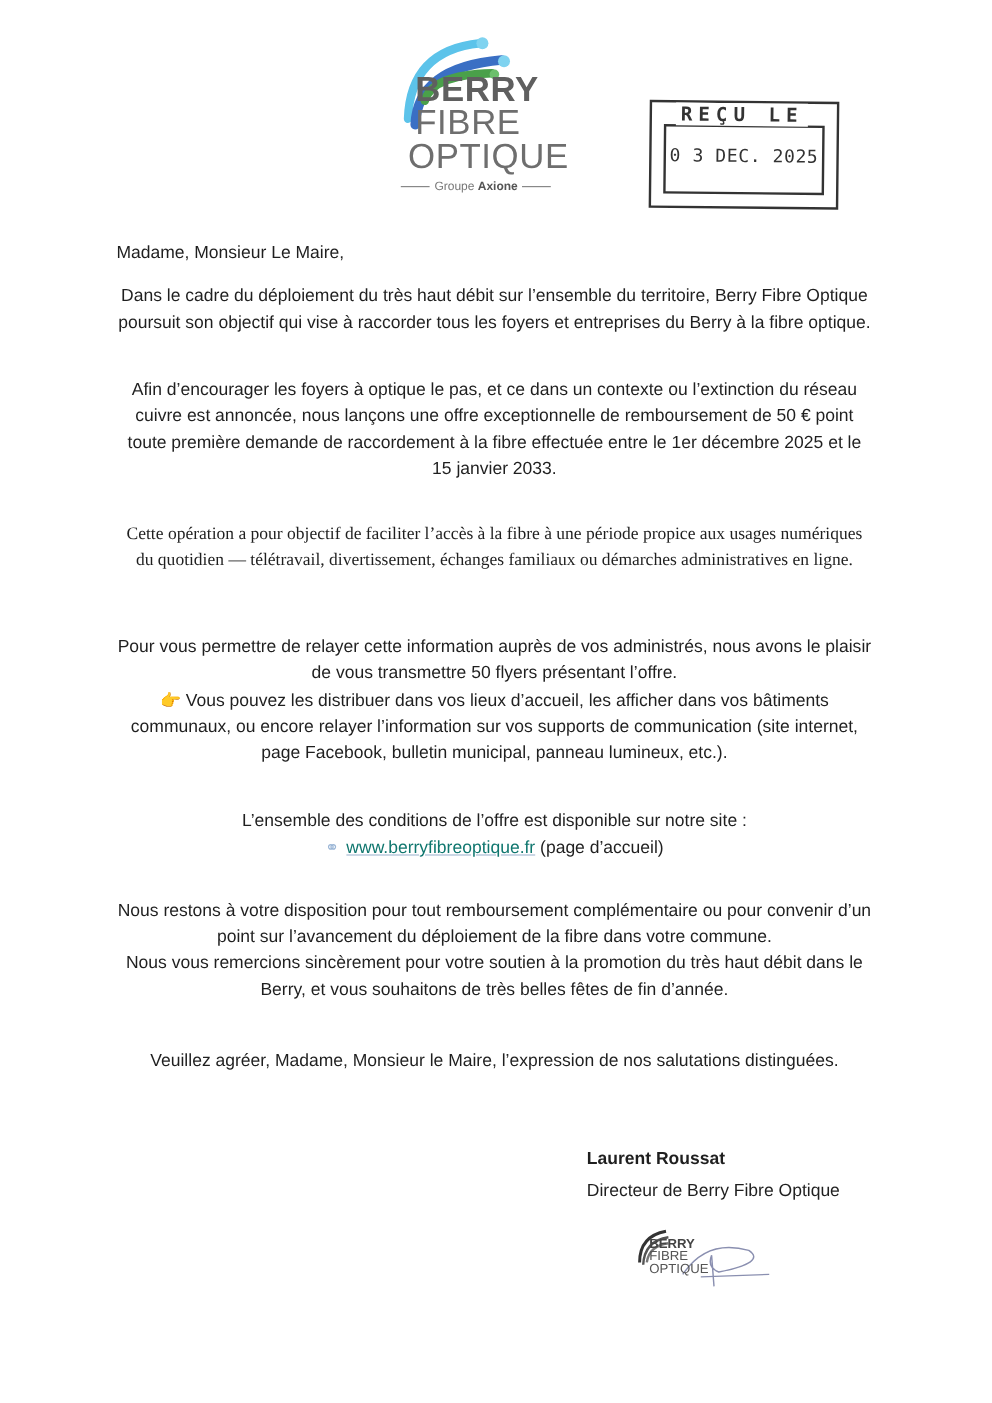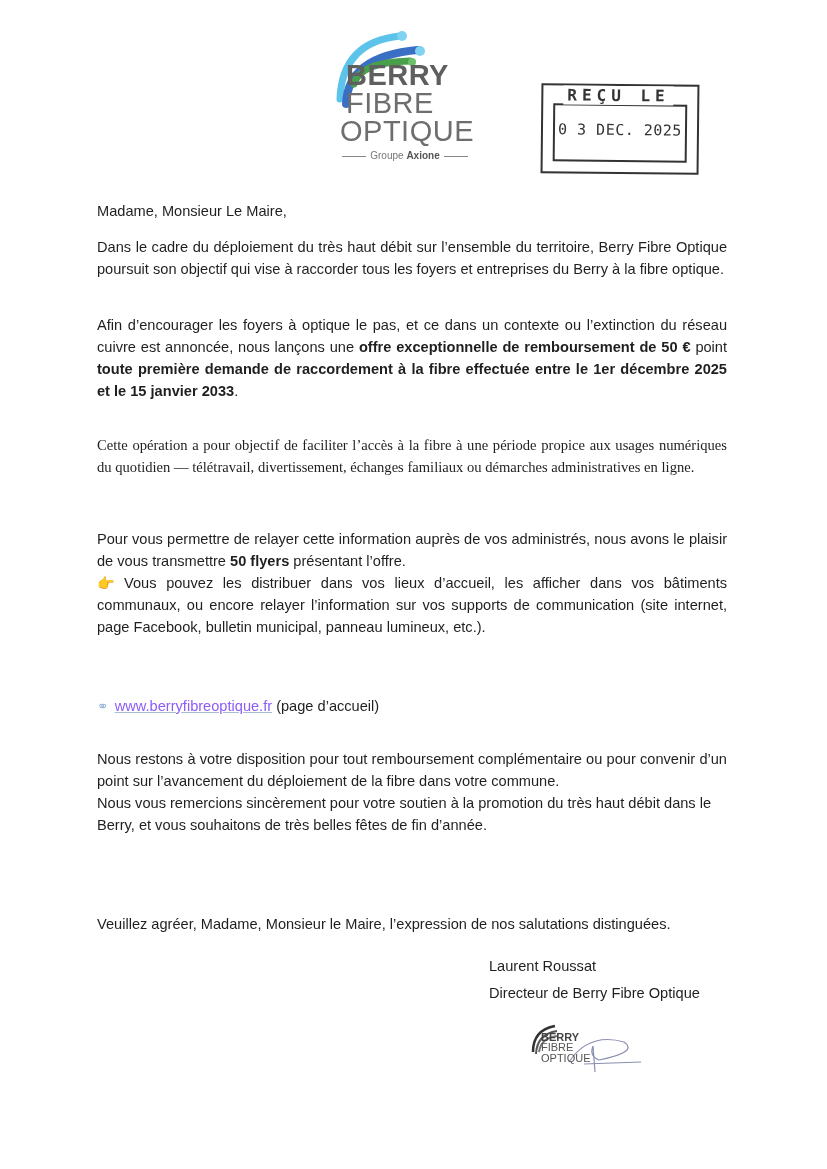--- a/index.html
+++ b/index.html
@@ -8,21 +8,21 @@
     font-family: "Liberation Sans", "DejaVu Sans", sans-serif;
     color: #1f1f1f;
   }
   .logo { position: absolute; left: 330px; top: 24px; width: 160px; height: 140px; }
   .logo svg { position: absolute; left: 0; top: 0; }
   .logo-text { position: absolute; left: 10px; top: 38px; color: #6e6e6e; line-height: 0.96; }
   .logo-line { font-size: 29px; letter-spacing: 0.5px; display: block; }
   .logo-line.berry { font-weight: bold; color: #5f5f5f; margin-left: 6px; }
   .logo-line.fibre { margin-left: 6px; }
   .logo-group {
-    position: absolute; left: 0; top: 126px; width: 150px; text-align: center;
+    position: absolute; left: 0; top: 126px; width: 150px; text-align: left;
     font-size: 10px; color: #777;
   }
   .logo-group .dash { display: inline-block; width: 24px; border-top: 1px solid #888; vertical-align: middle; margin: 0 4px; }
   .logo-group b { color: #555; }
 
   .stamp {
     position: absolute; left: 541px; top: 84px; width: 154px; height: 86px;
     border: 2px solid #333; transform: rotate(0.6deg); color: #333;
   }
   .stamp-title {
@@ -32,37 +32,37 @@
   .stamp-inner {
     position: absolute; left: 10px; top: 18px; width: 130px; height: 54px;
     border: 2px solid #333;
   }
   .stamp-date {
     position: absolute; left: 0; right: 0; top: 15px; text-align: center;
     font-family: "DejaVu Sans Mono", monospace; font-size: 15px; letter-spacing: 0.5px;
   }
 
   .letter { position: absolute; left: 97px; top: 200px; width: 630px; font-size: 14.6px; line-height: 22px; }
-  .letter p { margin: 0; }
+  .letter p { margin: 0; text-align: center; }
   .p-greet { position: absolute; top: 0; }
   .p1 { position: absolute; top: 36px; text-align: justify; width: 630px; }
   .p2 { position: absolute; top: 114px; text-align: justify; width: 630px; }
   .p3 { position: absolute; top: 234px; text-align: justify; width: 630px; font-family: Liberation Serif, serif; }
   .p4 { position: absolute; top: 328px; text-align: justify; width: 630px; }
   .p5 { position: absolute; top: 473px; width: 630px; }
   .p6 { position: absolute; top: 548px; text-align: justify; width: 630px; }
   .p7 { position: absolute; top: 592px; width: 630px; }
-  .p8 { position: absolute; top: 713px; width: 630px; }
-  .letter b { font-weight: bold; }
+  .p8 { position: absolute; top: 673px; width: 630px; }
+  .letter b { font-weight: normal; }
   .pointer { font-size: 14px; margin-right: 4px; }
   .globe { color: #9bb6d6; margin-right: 6px; font-size: 14px; }
-  .link { color: #8b5cf6; text-decoration: underline; text-decoration-color: #a9bdd4; }
+  .link { color: #0f766e; text-decoration: underline; text-decoration-color: #a9bdd4; }
 
   .signature { position: absolute; left: 489px; top: 958px; font-size: 14.6px; }
-  .sig-name { font-weight: normal; display: block; }
+  .sig-name { font-weight: bold; display: block; }
   .sig-title { display: block; margin-top: 11px; }
   .sig-logo { position: absolute; left: 529px; top: 1022px; width: 120px; height: 52px; }
   .sig-logo-text { position: absolute; left: 12px; top: 10px; font-size: 11px; line-height: 0.95; color: #555; }
   .sig-logo-text .b { font-weight: bold; color: #444; }
 </style>
 </head>
 <body>
 
 <div class="logo">
   <svg width="160" height="140" viewBox="0 0 160 140">
@@ -89,21 +89,21 @@
   </div>
   <div class="stamp-title">REÇU LE</div>
 </div>
 
 <div class="letter">
   <p class="p-greet">Madame, Monsieur Le Maire,</p>
   <p class="p1">Dans le cadre du déploiement du très haut débit sur l’ensemble du territoire, Berry Fibre Optique poursuit son objectif qui vise à raccorder tous les foyers et entreprises du Berry à la fibre optique.</p>
   <p class="p2"><span>Afin d’encourager les foyers à optique le pas, et ce dans un contexte ou l’extinction du réseau cuivre est annoncée, nous lançons une </span><b>offre exceptionnelle de remboursement de 50 €</b><span> point </span><b>toute première demande de raccordement à la fibre effectuée entre le 1er décembre 2025 et le 15 janvier 2033</b><span>.</span></p>
   <p class="p3">Cette opération a pour objectif de faciliter l’accès à la fibre à une période propice aux usages numériques du quotidien — télétravail, divertissement, échanges familiaux ou démarches administratives en ligne.</p>
   <p class="p4"><span>Pour vous permettre de relayer cette information auprès de vos administrés, nous avons le plaisir de vous transmettre </span><b>50 flyers</b><span> présentant l’offre.</span><br><span class="pointer">👉</span><span>Vous pouvez les distribuer dans vos lieux d’accueil, les afficher dans vos bâtiments communaux, ou encore relayer l’information sur vos supports de communication (site internet, page Facebook, bulletin municipal, panneau lumineux, etc.).</span></p>
-  <p class="p5"><br><span class="globe">⚭</span><a class="link">www.berryfibreoptique.fr</a><span> (page d’accueil)</span></p>
+  <p class="p5"><span>L’ensemble des conditions de l’offre est disponible sur notre site :</span><br><span class="globe">⚭</span><a class="link">www.berryfibreoptique.fr</a><span> (page d’accueil)</span></p>
   <p class="p6">Nous restons à votre disposition pour tout remboursement complémentaire ou pour convenir d’un point sur l’avancement du déploiement de la fibre dans votre commune.</p>
   <p class="p7">Nous vous remercions sincèrement pour votre soutien à la promotion du très haut débit dans le Berry, et vous souhaitons de très belles fêtes de fin d’année.</p>
   <p class="p8">Veuillez agréer, Madame, Monsieur le Maire, l’expression de nos salutations distinguées.</p>
 </div>
 
 <div class="signature">
   <span class="sig-name">Laurent Roussat</span>
   <span class="sig-title">Directeur de Berry Fibre Optique</span>
 </div>
 <div class="sig-logo">

